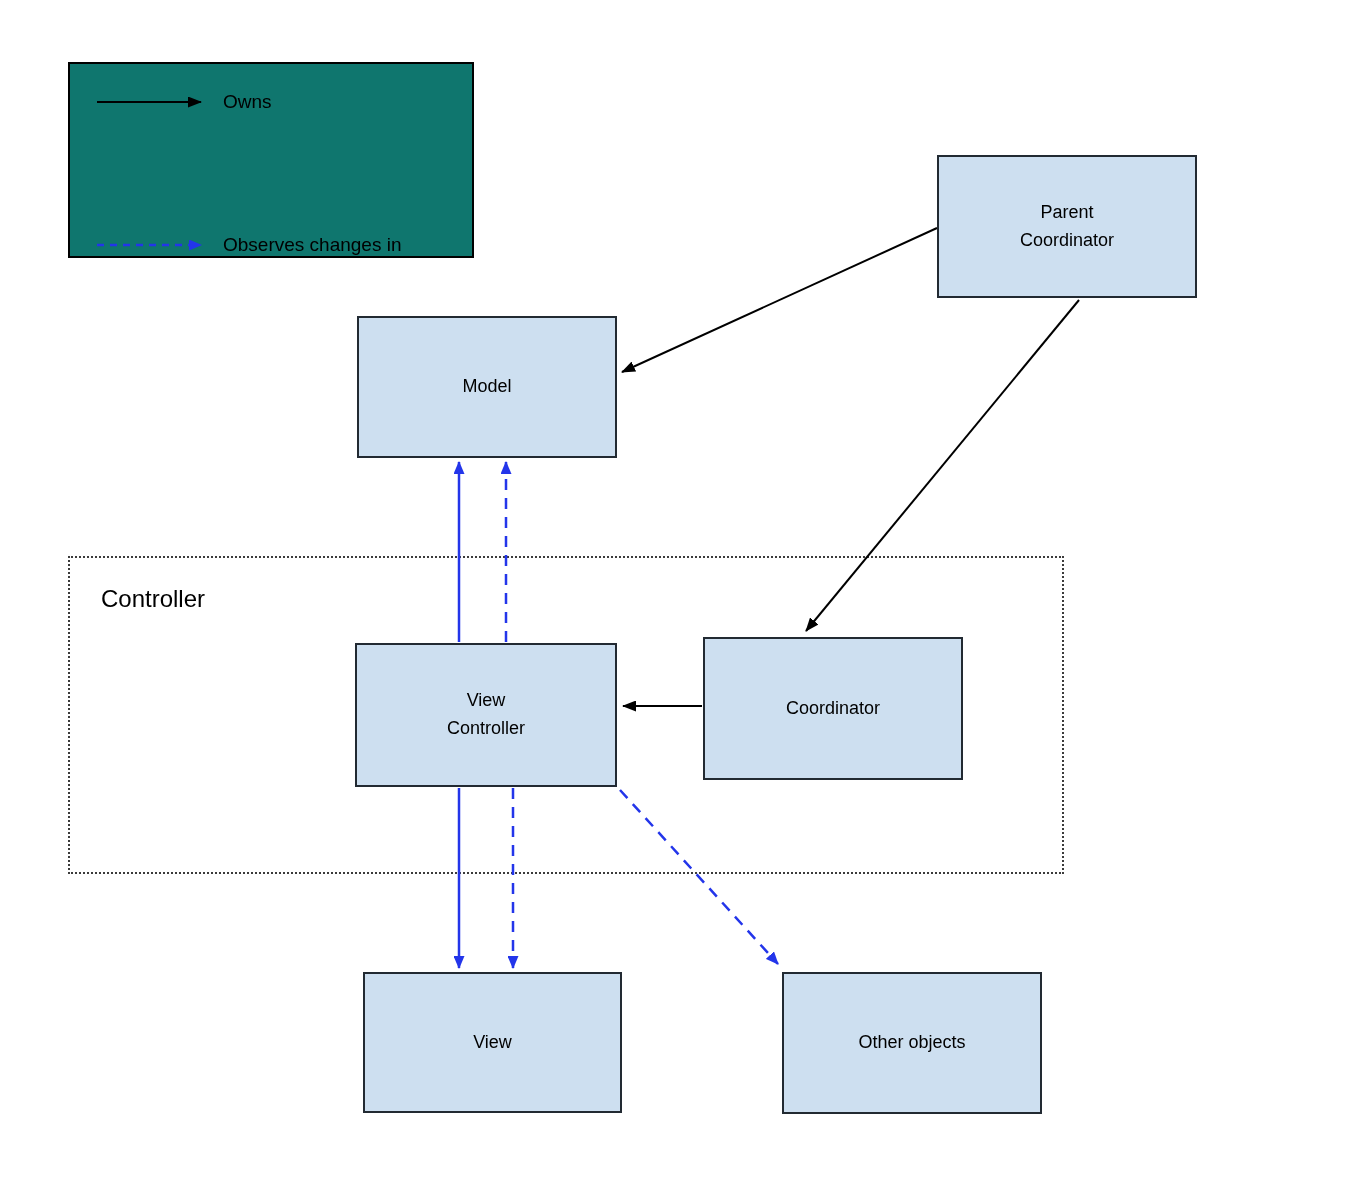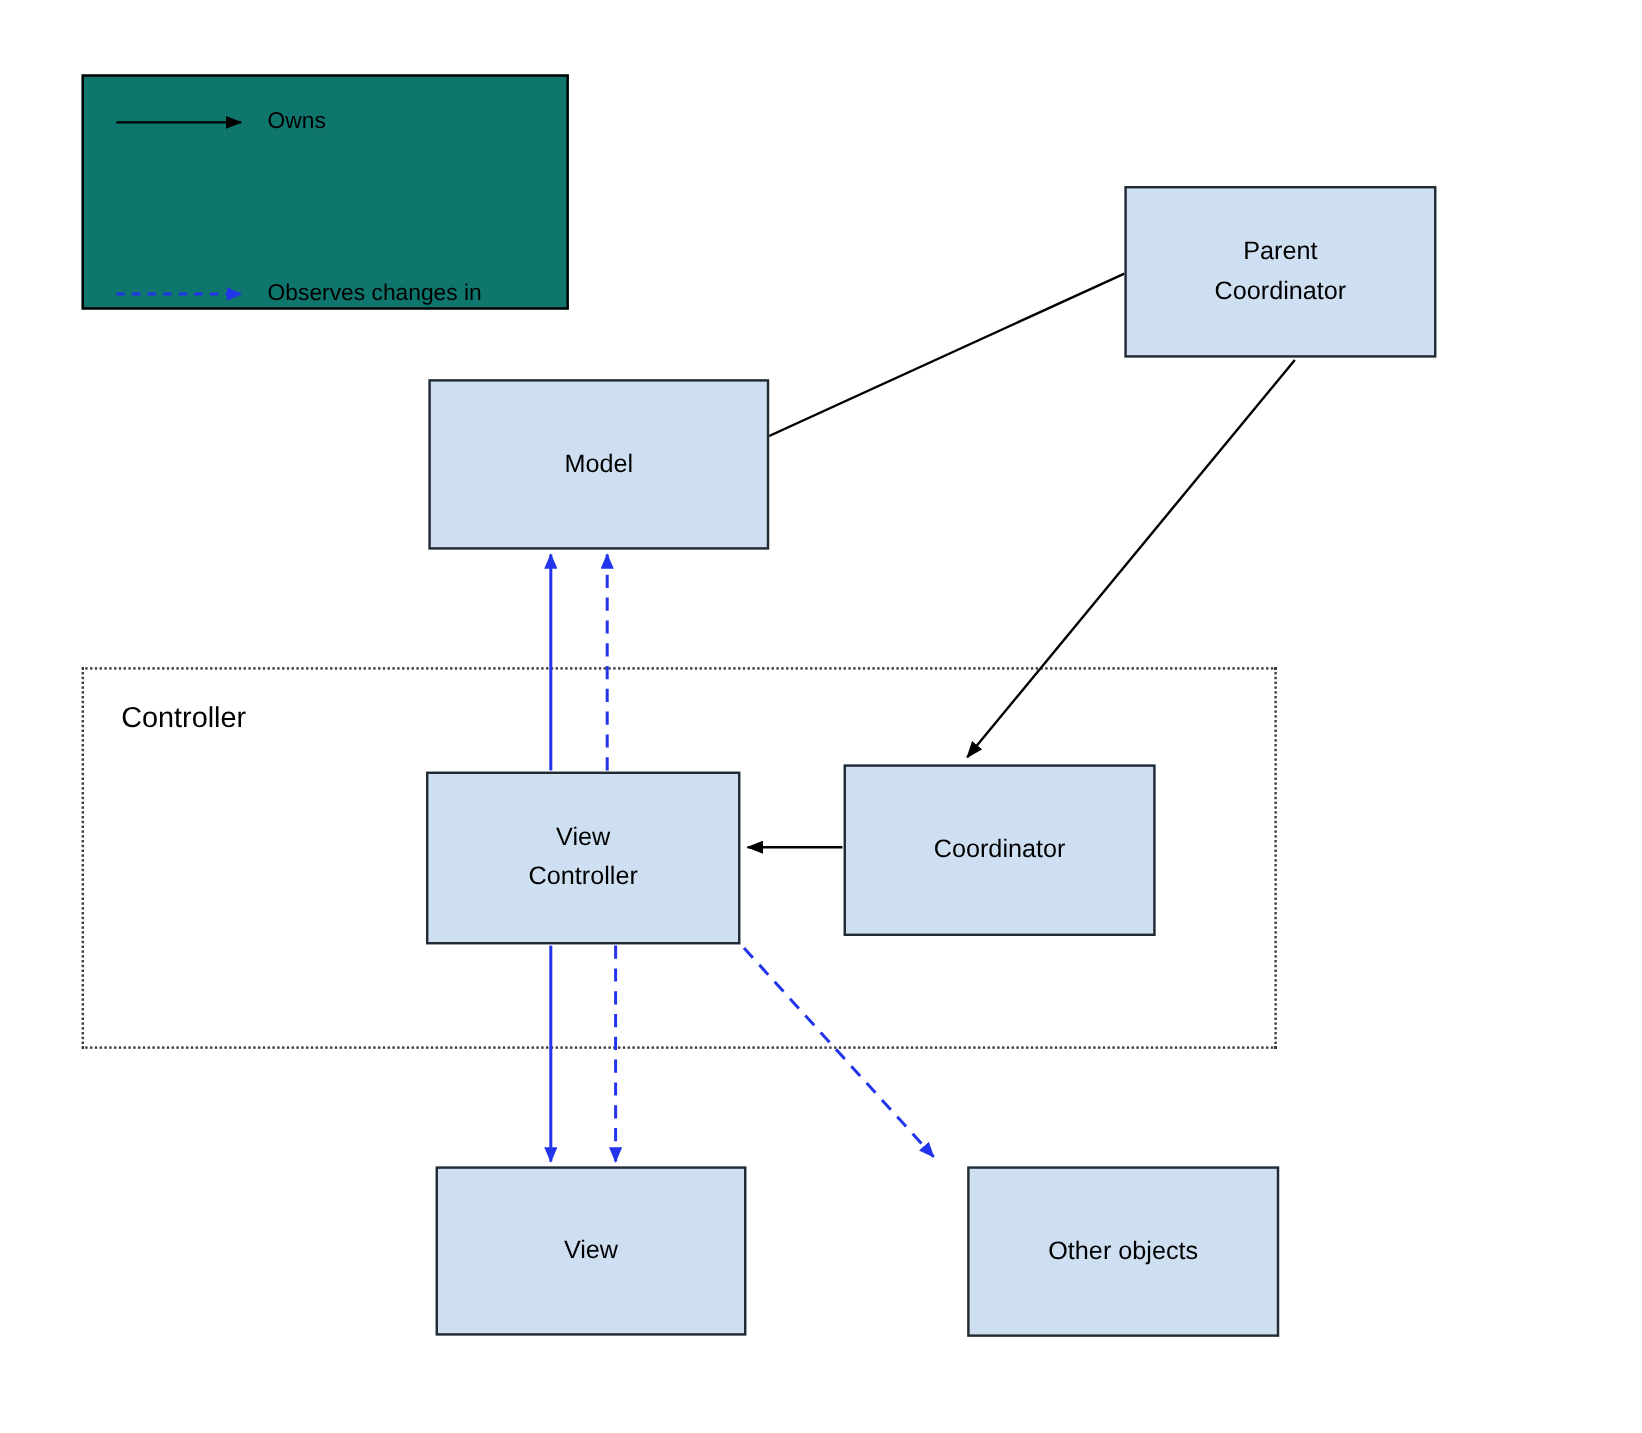--- a/index.html
+++ b/index.html
@@ -30,28 +30,28 @@
   }
   .group-label{
     position:absolute;left:31px;top:27px;font-size:24px;color:#000000;white-space:nowrap;
   }
 
   
   .node{
     position:absolute;background:#cddff0;border:2px solid #222a32;box-sizing:border-box;
     display:flex;align-items:center;justify-content:center;text-align:center;z-index:3;
   }
-  .node-label{font-size:21px;line-height:1.55;white-space:pre-line;}
+  .node-label{font-size:18px;line-height:1.55;white-space:pre-line;}
 
   #node-parent-coordinator{left:937px;top:155px;width:260px;height:143px;}
-  #node-model{left:357px;top:316px;width:284px;height:142px;}
+  #node-model{left:357px;top:316px;width:260px;height:142px;}
   #node-view-controller{left:355px;top:643px;width:262px;height:144px;}
   #node-coordinator{left:703px;top:637px;width:260px;height:143px;}
   #node-view{left:363px;top:972px;width:259px;height:141px;}
-  #node-other-objects{left:782px;top:972px;width:260px;height:142px;margin-left:24px;}
+  #node-other-objects{left:782px;top:972px;width:260px;height:142px;}
 </style>
 </head>
 <body>
 
 <div class="canvas">
 
   <svg id="arrows" width="1368" height="1194" viewBox="0 0 1368 1194">
     <defs>
       <marker id="mk-black" markerUnits="userSpaceOnUse" markerWidth="14" markerHeight="11" viewBox="0 0 14 11" refX="13" refY="5.5" orient="auto">
         <path d="M0,0 L14,5.5 L0,11 z" fill="#000000"></path>

